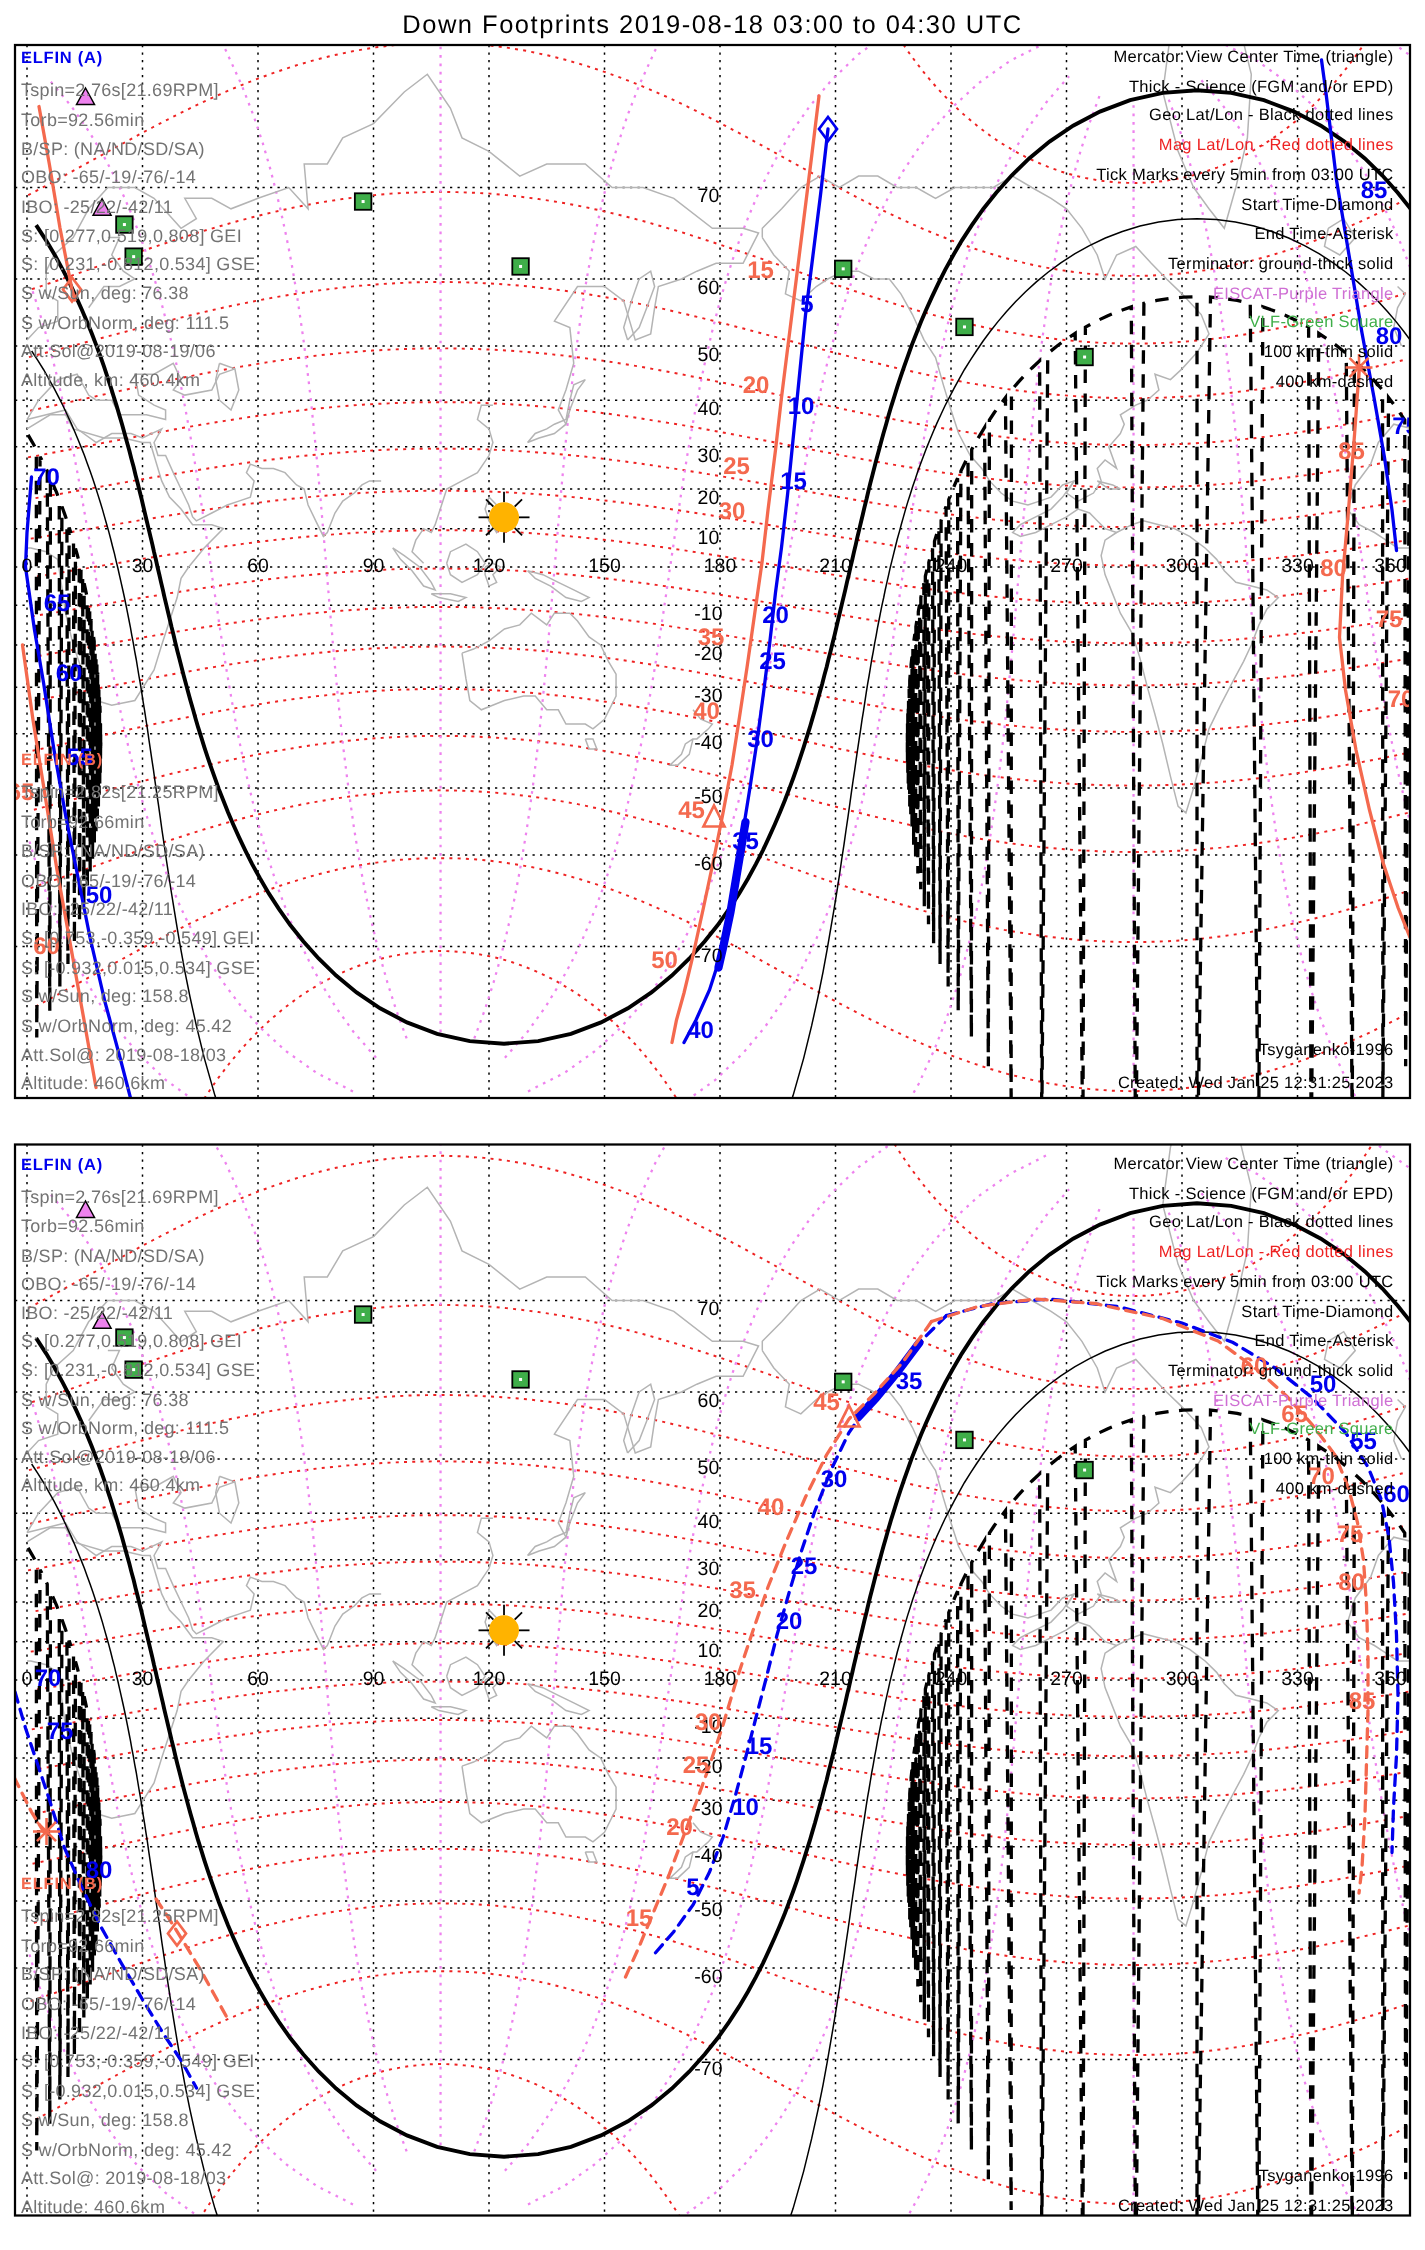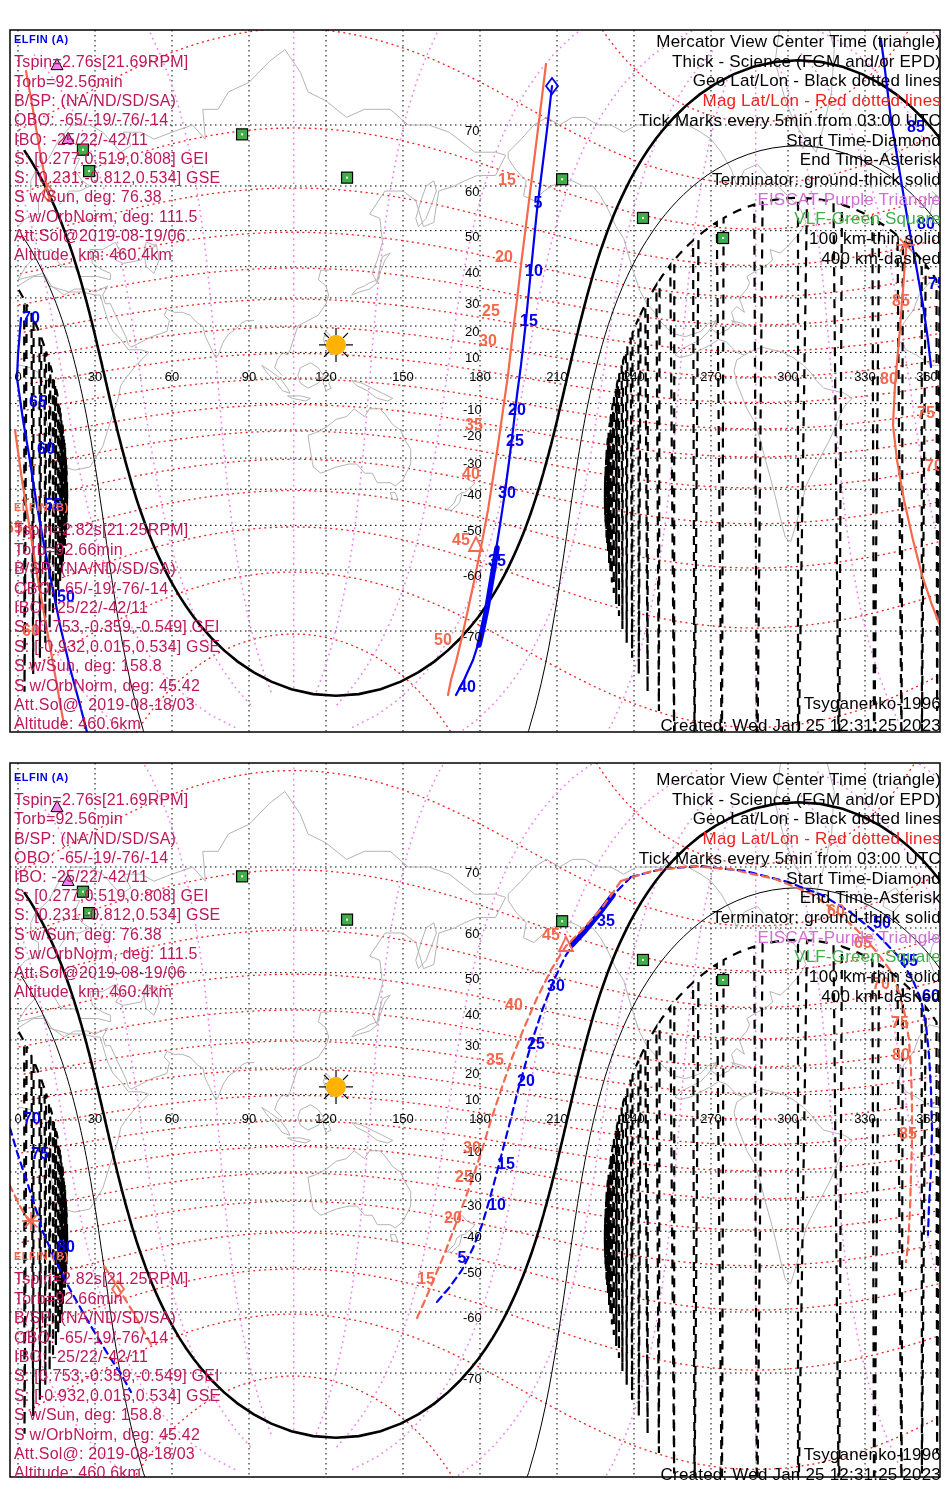--- a/index.html
+++ b/index.html
@@ -1,23 +1,23 @@
 <!DOCTYPE html>
 <html><head>
 <meta charset="utf-8">
 <style>
   html,body{margin:0;padding:0;background:#ffffff;}
   #stage{position:relative;width:950px;height:1500px;background:#fff;overflow:hidden;
          font-family:"Liberation Sans", sans-serif;}
   #mapsvg{position:absolute;left:0;top:0;}
   .ptitle{position:absolute;left:0;width:950px;text-align:center;font-size:17px;
           letter-spacing:1px;color:#000;white-space:pre;}
-  .tline{position:absolute;font-size:16px;white-space:pre;color:#be185d;letter-spacing:0.2px;}
+  .tline{position:absolute;font-size:12px;white-space:pre;color:#737373;letter-spacing:0.2px;}
   .tline.b{font-weight:bold;font-size:11px;letter-spacing:0.5px;}
-  .rline{position:absolute;right:9px;font-size:17px;white-space:pre;text-align:right;letter-spacing:0.2px;}
+  .rline{position:absolute;right:21px;font-size:11px;white-space:pre;text-align:right;letter-spacing:0.2px;}
 </style>
 </head>
 <body>
 
 <div id="stage">
   <svg id="mapsvg" width="950" height="1500" viewBox="0 0 950 1500" xmlns="http://www.w3.org/2000/svg">
       <defs id="defs">
         <clipPath id="clip0">
           <rect x="10" y="30" width="930" height="702"></rect>
         </clipPath>
@@ -386,20 +386,21 @@
         <text x="426" y="1284" text-anchor="middle" font-size="16" font-weight="bold" font-family="Liberation Sans, sans-serif" fill="#f4694e">15</text>
         <text x="836" y="916" text-anchor="middle" font-size="16" font-weight="bold" font-family="Liberation Sans, sans-serif" fill="#f4694e">60</text>
         <text x="863" y="948" text-anchor="middle" font-size="16" font-weight="bold" font-family="Liberation Sans, sans-serif" fill="#f4694e">65</text>
         <text x="881" y="989" text-anchor="middle" font-size="16" font-weight="bold" font-family="Liberation Sans, sans-serif" fill="#f4694e">70</text>
         <text x="900" y="1028" text-anchor="middle" font-size="16" font-weight="bold" font-family="Liberation Sans, sans-serif" fill="#f4694e">75</text>
         <text x="901" y="1060" text-anchor="middle" font-size="16" font-weight="bold" font-family="Liberation Sans, sans-serif" fill="#f4694e">80</text>
         <text x="908" y="1139" text-anchor="middle" font-size="16" font-weight="bold" font-family="Liberation Sans, sans-serif" fill="#f4694e">85</text>
       </g>
       <rect x="10" y="763" width="930" height="714" fill="none" stroke="#000" stroke-width="1.5"></rect>
     </svg>
+  <div class="ptitle" style="top: 7px;">Down Footprints 2019-08-18 03:00 to 04:30 UTC</div>
   <div id="overlay">
       <div class="tline b" style="left: 14px; top: 33px; color: rgb(0, 0, 238);">ELFIN (A)</div>
       <div class="tline" style="left: 14px; top: 53.3px;">Tspin=2.76s[21.69RPM]</div>
       <div class="tline" style="left: 14px; top: 72.6px;">Torb=92.56min</div>
       <div class="tline" style="left: 14px; top: 91.9px;">B/SP: (NA/ND/SD/SA)</div>
       <div class="tline" style="left: 14px; top: 111.2px;">OBO: -65/-19/-76/-14</div>
       <div class="tline" style="left: 14px; top: 130.5px;">IBO: -25/22/-42/11</div>
       <div class="tline" style="left: 14px; top: 149.8px;">S: [0.277,0.519,0.808] GEI</div>
       <div class="tline" style="left: 14px; top: 169.1px;">S: [0.231,-0.812,0.534] GSE</div>
       <div class="tline" style="left: 14px; top: 188.4px;">S w/Sun, deg: 76.38</div>

